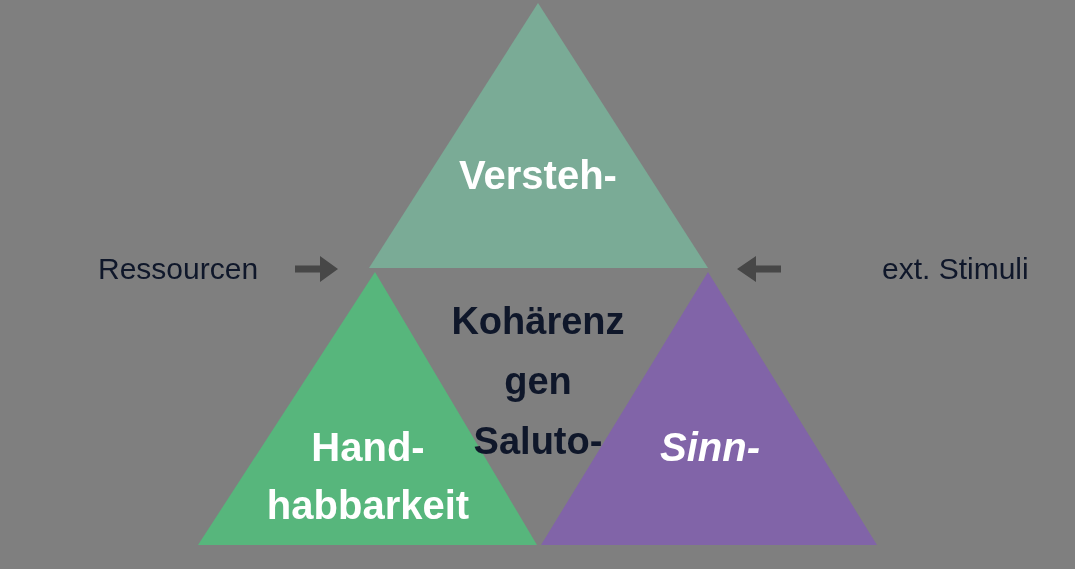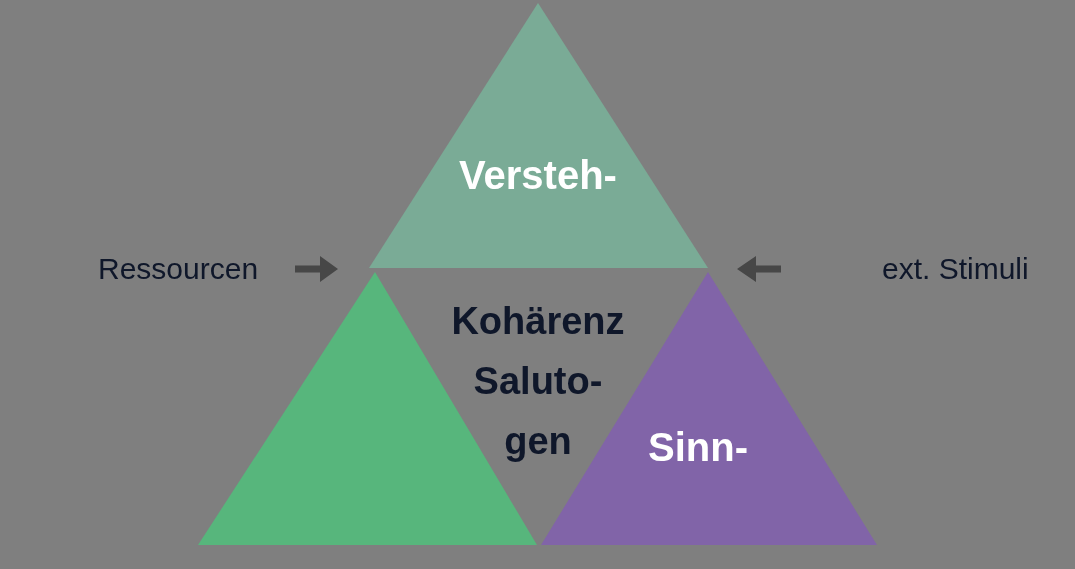--- a/index.html
+++ b/index.html
@@ -38,24 +38,25 @@
     top: 147px;
     width: 320px;
   }
   .tri-text-left {
     left: 198px;
     top: 418px;
     width: 340px;
     line-height: 58px;
   }
   .tri-text-right {
-    left: 528px;
+    left: 540px;
     top: 418px;
     width: 340px;
     line-height: 58px;
+    font-style: italic;
   }
   .center-text {
     position: absolute;
     left: 388px;
     top: 291px;
     width: 300px;
     text-align: center;
     font-weight: bold;
     color: #0f172a;
     font-size: 38px;
@@ -91,24 +92,28 @@
     <path d="M295,265.5 L320,265.5 L320,256 L338,269 L320,282 L320,272.5 L295,272.5 Z" fill="#474747"></path>
     <path d="M781,265.5 L756,265.5 L756,256 L737,269 L756,282 L756,272.5 L781,272.5 Z" fill="#474747"></path>
   </svg>
 
   <div class="tri-text tri-text-top">
     <div>Versteh-</div>
   </div>
 
   <div class="center-text">
     <div>Kohärenz</div>
+    <div>gen</div>
     <div>Saluto-</div>
-    <div>gen</div>
   </div>
 
+  <div class="tri-text tri-text-left">
+    <div>Hand-</div>
+    <div>habbarkeit</div>
+  </div>
 
   <div class="tri-text tri-text-right">
     <div>Sinn-</div>
   </div>
 
   <div class="side-label side-label-left">Ressourcen</div>
 
   <div class="side-label side-label-right">ext. Stimuli</div>
 
 </div>

